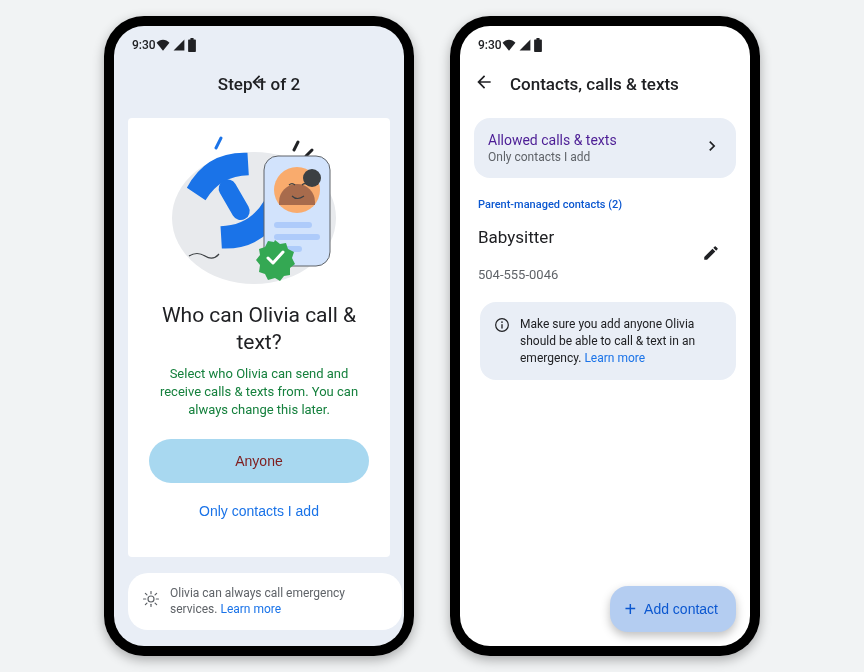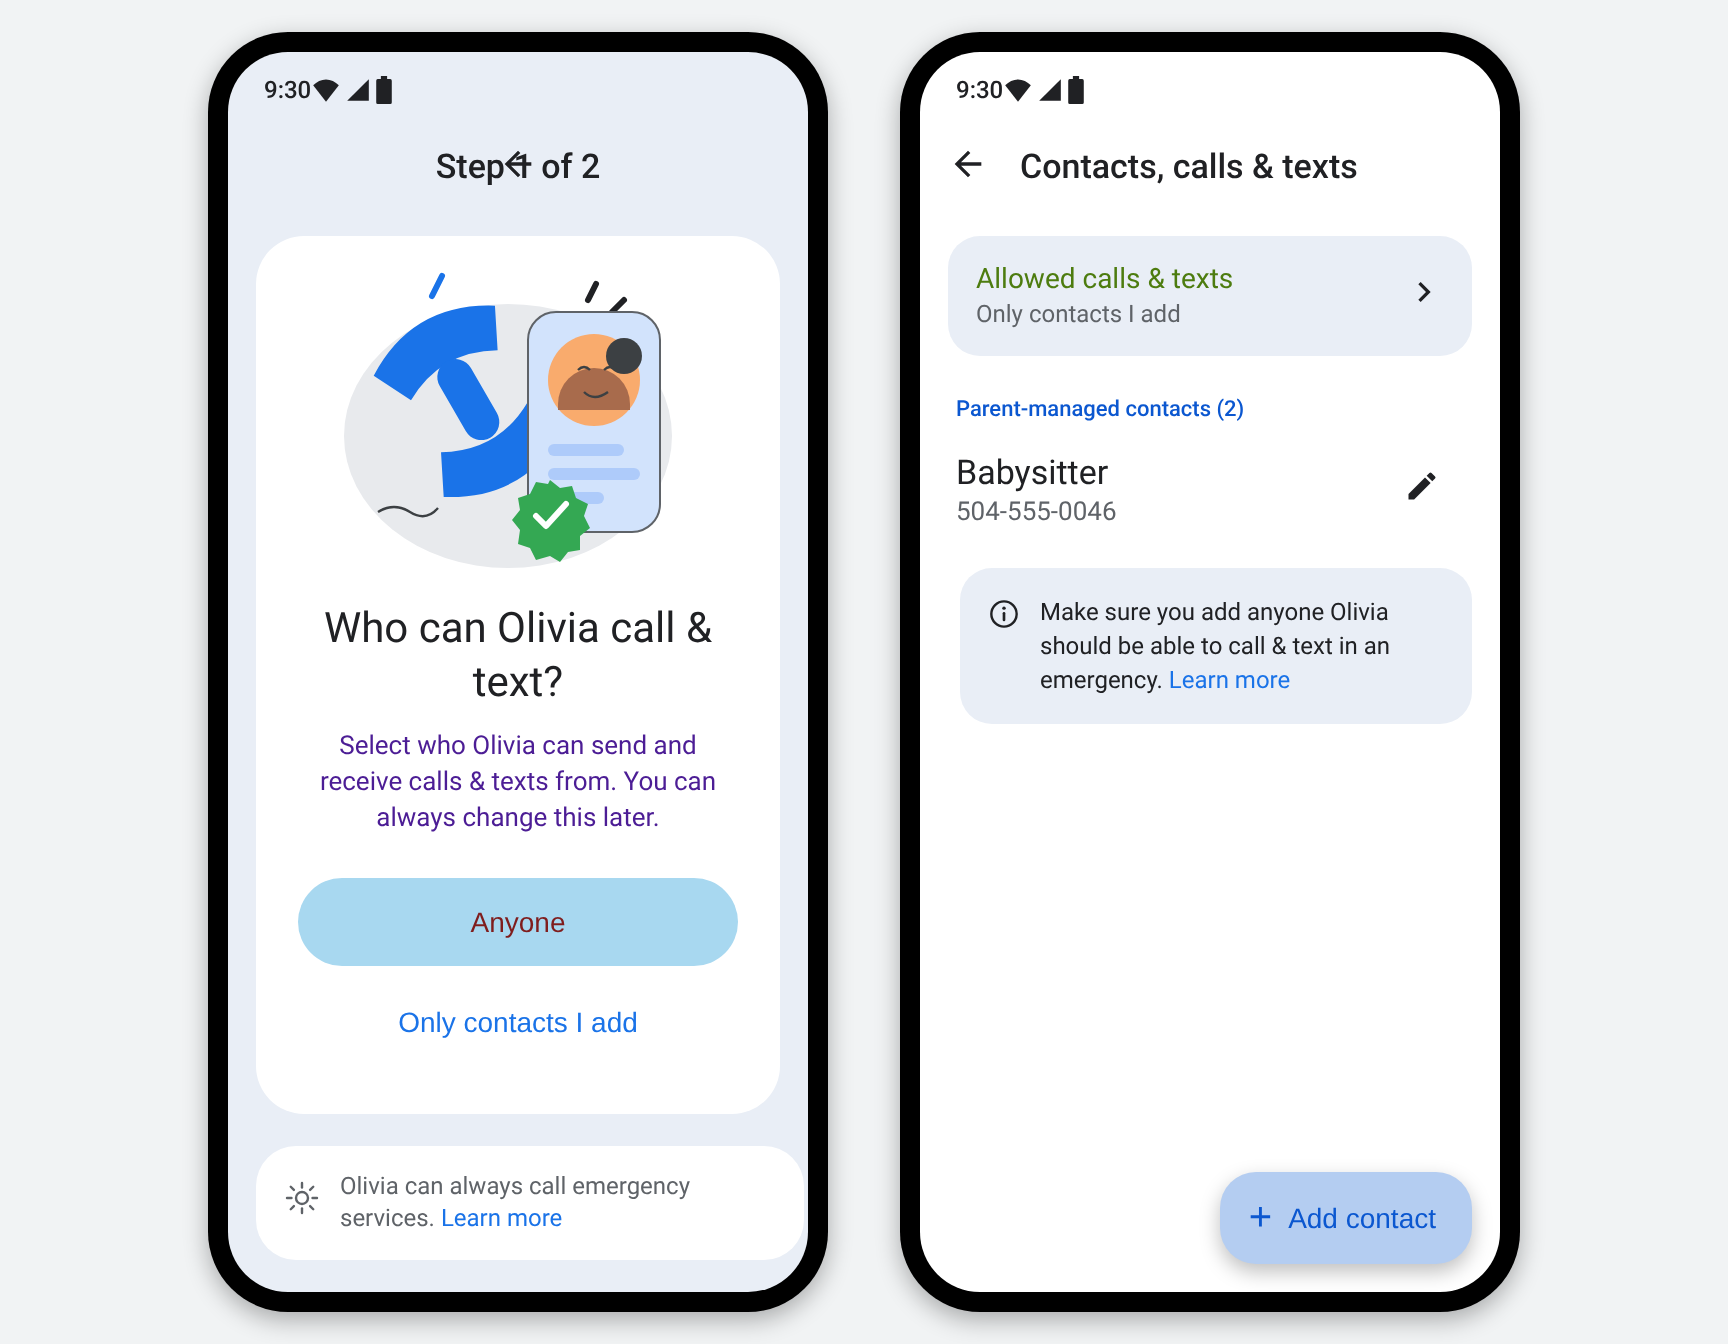--- a/index.html
+++ b/index.html
@@ -69,41 +69,41 @@
   }
   .top-title.center {
     position: absolute;
     left: 50%;
     transform: translateX(-50%);
   }
   
   .card-main {
     margin: 10px 14px 0 14px;
     background: #fff;
-    border-radius: 24px;
+    border-radius: 4px;
     padding: 16px 20px 18px 20px;
     text-align: center;
   }
   .illus-wrap {
     width: 190px;
     height: 160px;
     margin: 0 auto 4px auto;
     position: relative;
   }
   .illus-wrap svg { display: block; }
   .q-hdr {
     font-size: 21px;
     font-weight: 400;
     color: #202124;
     margin: 8px 0 8px 0;
     line-height: 1.3;
   }
   .q-sub {
     font-size: 13px;
-    color: #4c1d95;
+    color: #15803d;
     line-height: 1.4;
     margin: 0 0 20px 0;
   }
   .btn-pill {
     width: 220px;
     height: 44px;
     border-radius: 22px;
     border: none;
     font-size: 14px;
     font-weight: 500;
@@ -136,36 +136,36 @@
   .settings-row {
     margin: 10px 14px 0 14px;
     background: #e9eef6;
     border-radius: 16px;
     padding: 14px 14px;
     display: flex;
     justify-content: space-between;
     align-items: center;
     cursor: pointer;
   }
-  .settings-title { font-size: 14px; color: #4d7c0f; }
+  .settings-title { font-size: 14px; color: #4c1d95; }
   .settings-sub { font-size: 12px; color: #5f6368; margin-top: 2px; }
   .section-label {
     margin: 20px 18px 6px 18px;
     font-size: 11px;
     font-weight: 500;
     color: #0b57d0;
   }
   .contact-row {
     padding: 10px 30px 12px 18px;
     display: flex;
     justify-content: space-between;
     align-items: center;
   }
   .contact-name { font-size: 17px; color: #202124; }
-  .contact-phone { font-size: 13px; color: #5f6368; margin-top: 2px; }
+  .contact-phone { font-size: 13px; color: #5f6368; margin-top: 20px; }
   .edit-icon { font-size: 18px; color: #202124; cursor: pointer; }
   .info-card {
     margin: 8px 14px 0 20px;
     background: #e9eef6;
     border-radius: 16px;
     padding: 14px 14px;
     display: flex;
     gap: 10px;
     font-size: 12px;
     color: #202124;

